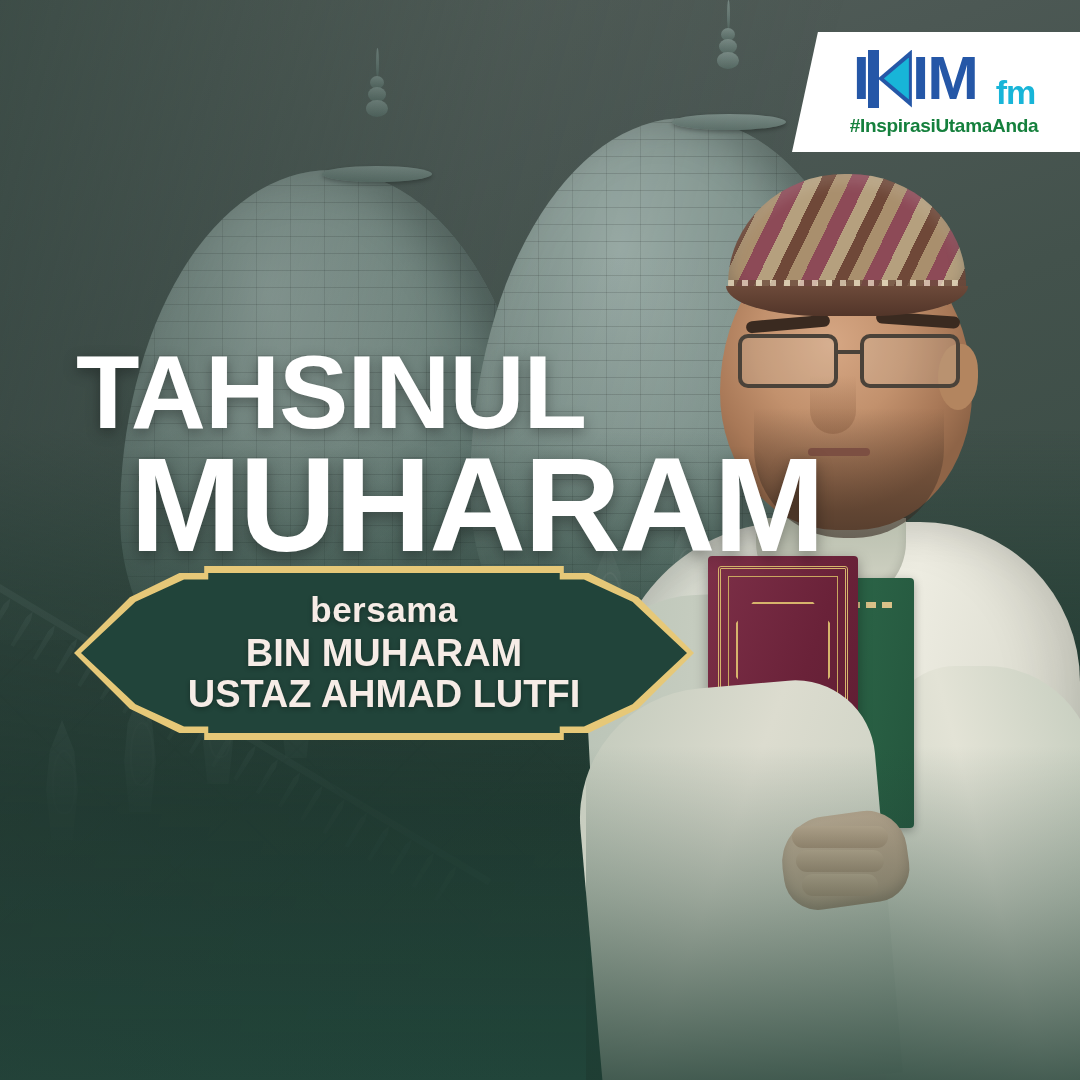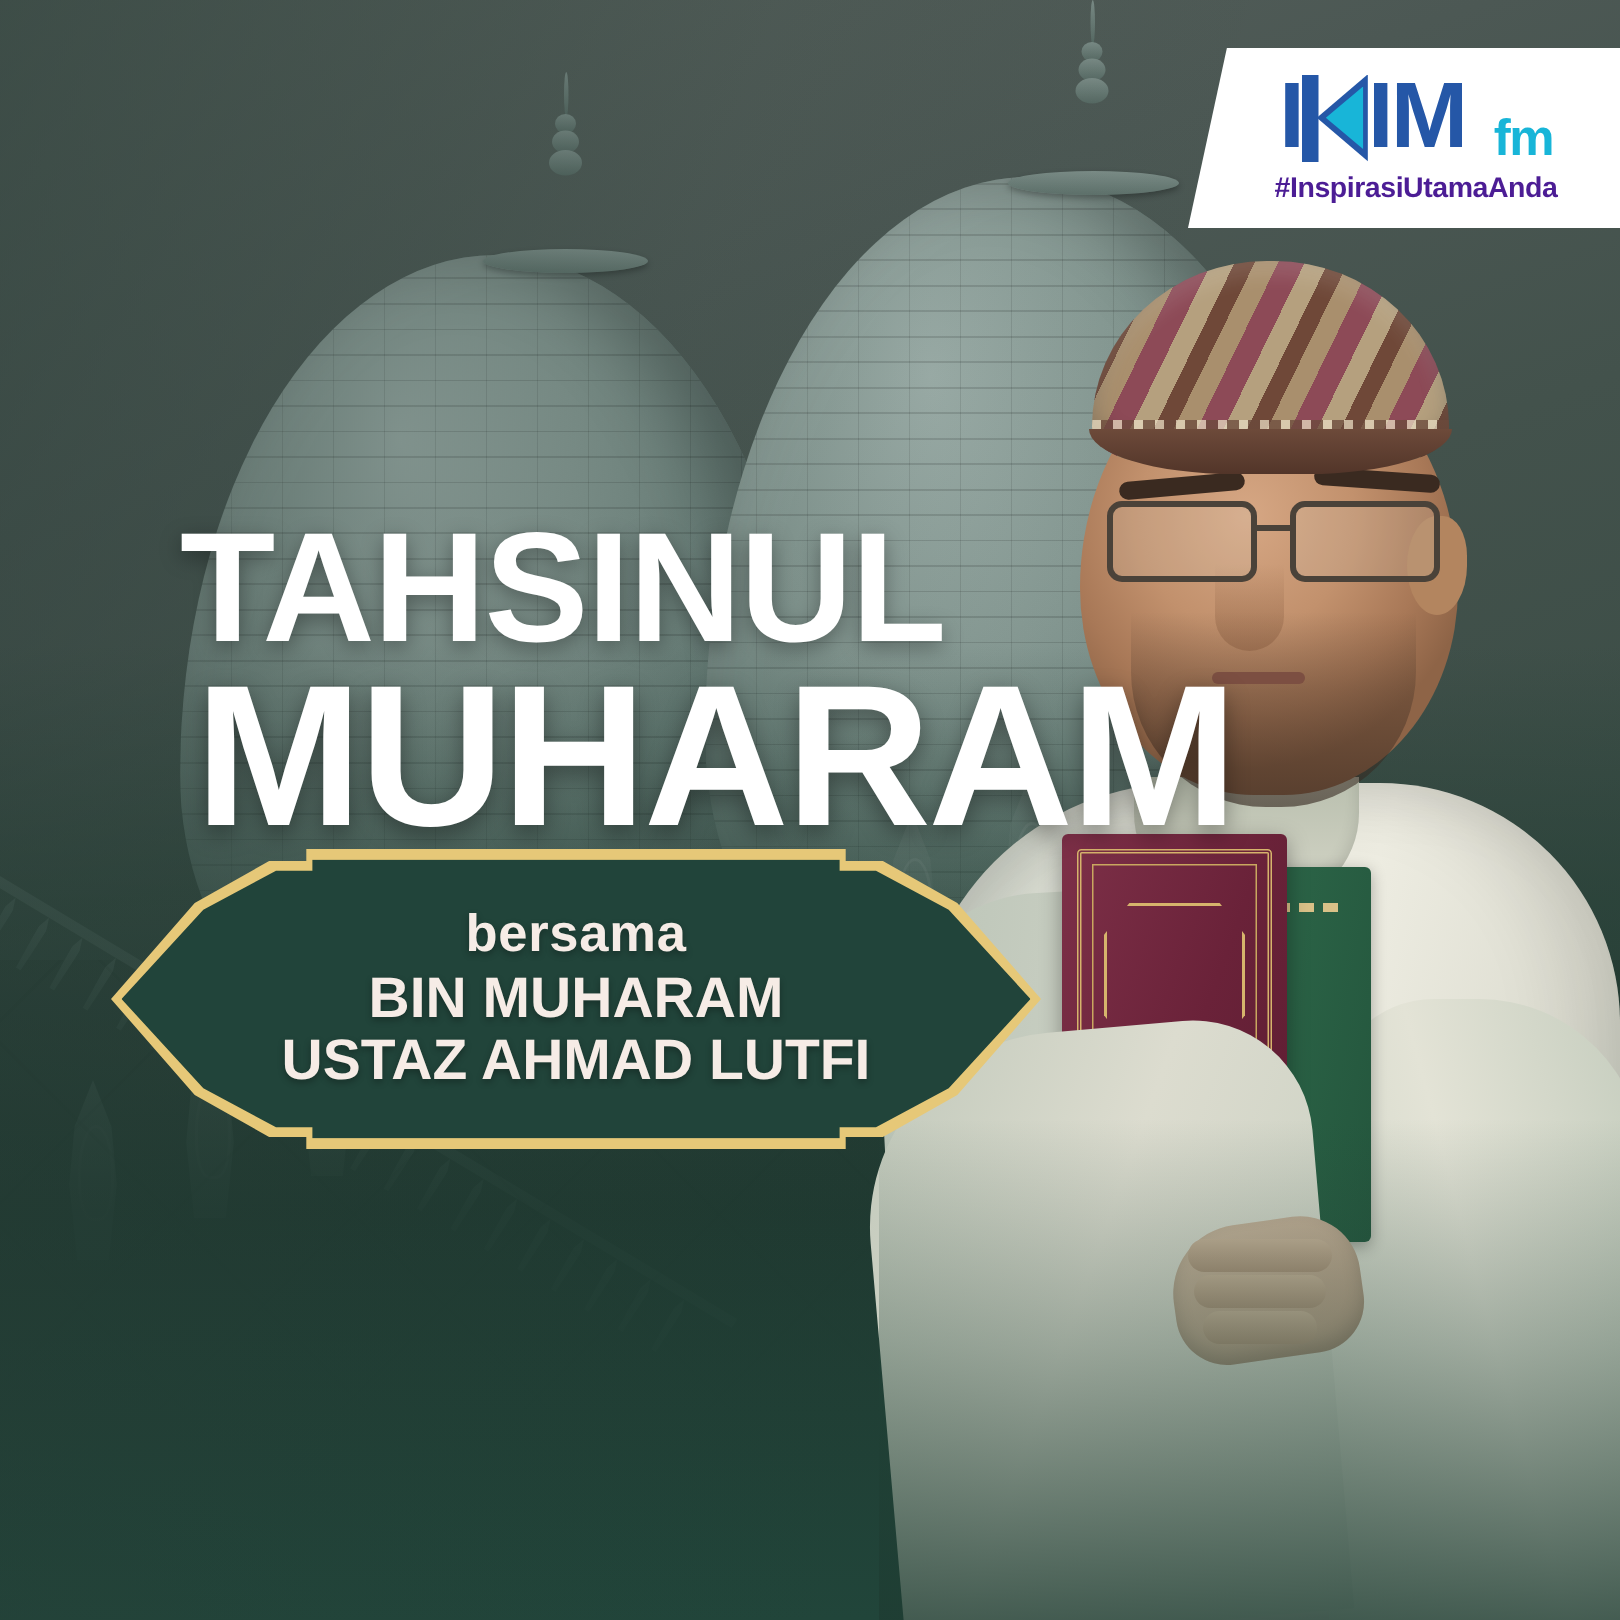--- a/index.html
+++ b/index.html
@@ -138,21 +138,21 @@
     position:absolute; right:3px; top:10px; width:25px; height:42px;
     background:#18b5d8;
     clip-path:polygon(100% 0%, 100% 100%, 0% 50%);
   }
   .logo-fm {
     font-size:34px; font-weight:bold; color:#18b5d8;
     letter-spacing:-1px; margin-left:19px; padding-bottom:3px;
   }
   .logo-tag {
     margin-top:5px;
-    font-size:19px; font-weight:bold; color:#4c1d95;
+    font-size:19px; font-weight:bold; color:#15803d;
     letter-spacing:-.3px;
   }
 
   
   .person { position:absolute; left:586px; top:126px; width:494px; height:954px; }
   .p-body {
     position:absolute; left:24px; top:396px; width:470px; height:560px;
     background:linear-gradient(105deg,#cfd6cb 0%,#e2e3d8 26%,#edece1 52%,#dcdcd0 78%,#c3cabd 100%);
     border-radius:180px 160px 0 0;
     box-shadow:inset -30px 0 50px rgba(0,0,0,.10), inset 26px 0 44px rgba(0,0,0,.13);
@@ -301,34 +301,34 @@
   .p-shade {
     position:absolute; left:0; top:620px; width:494px; height:334px;
     background:linear-gradient(180deg, rgba(33,66,55,0) 0%, rgba(33,66,55,.35) 45%, rgba(30,60,50,.80) 100%);
   }
 
   
   .title-wrap { position:absolute; left:0; top:340px; width:700px; }
   .title-1 {
     font-size:104px; font-weight:bold; color:#ffffff;
     letter-spacing:-1px; line-height:1;
-    padding-left:120px;
+    padding-left:76px;
     text-shadow:0 4px 14px rgba(0,0,0,.35);
   }
   .title-2 {
     font-size:134px; font-weight:bold; color:#ffffff;
     letter-spacing:-2px; line-height:1;
     padding-left:130px; margin-top:-6px;
     text-shadow:0 5px 16px rgba(0,0,0,.38);
   }
 
   
   .plaque {
     position:absolute; left:74px; top:566px;
-    width:620px; height:200px;
+    width:620px; height:174px;
   }
   .plaque-gold, .plaque-green {
     position:absolute; inset:0;
     clip-path:polygon(
       0% 50%,
       9% 18%, 17% 4%, 21% 4%, 21% 0%,
       79% 0%, 79% 4%, 83% 4%, 91% 18%,
       100% 50%,
       91% 82%, 83% 96%, 79% 96%, 79% 100%,
       21% 100%, 21% 96%, 17% 96%, 9% 82%

